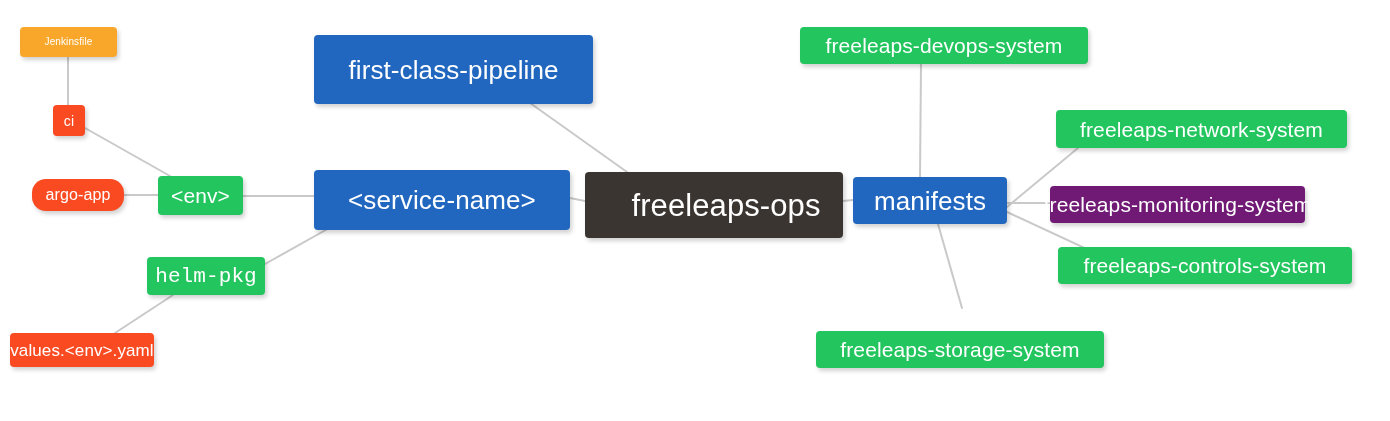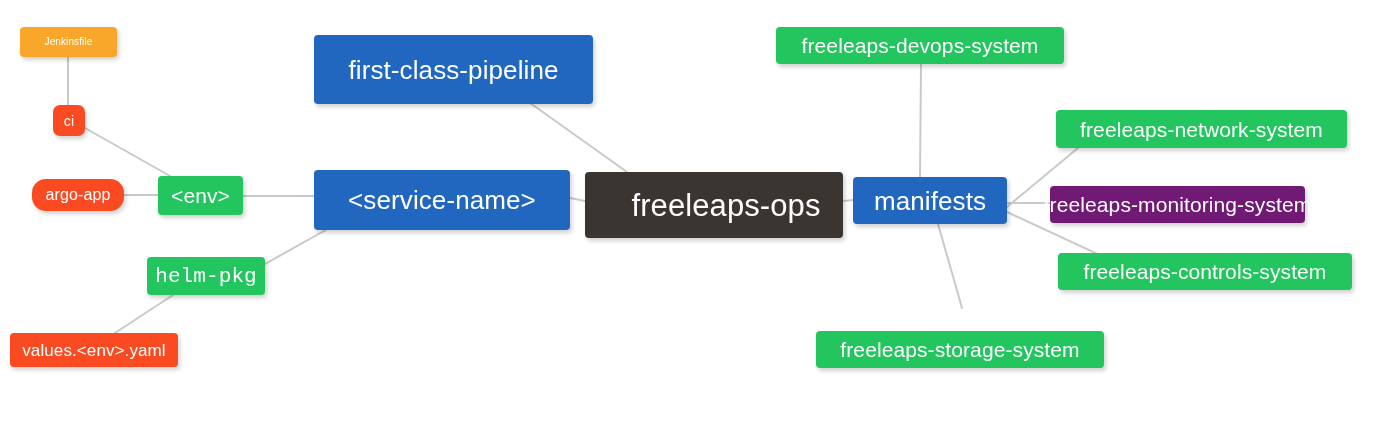--- a/index.html
+++ b/index.html
@@ -67,23 +67,23 @@
       <line x1="1007" y1="212" x2="1104" y2="257" stroke="#c9c9c9" stroke-width="2" stroke-linecap="round"></line>
       <line x1="938" y1="224" x2="962" y2="308" stroke="#c9c9c9" stroke-width="2" stroke-linecap="round"></line>
     </svg>
   <div id="node-layer">
       <div class="node node-root" style="left: 585px; top: 172px; width: 258px; height: 66px; font-size: 31px; background: rgb(59, 53, 49); padding-left: 24px;">freeleaps-ops</div>
       <div class="node" style="left: 314px; top: 35px; width: 279px; height: 69px; font-size: 26px; background: rgb(34, 103, 191);">first-class-pipeline</div>
       <div class="node" style="left: 314px; top: 170px; width: 256px; height: 60px; font-size: 26px; background: rgb(34, 103, 191);">&lt;service-name&gt;</div>
       <div class="node" style="left: 853px; top: 177px; width: 154px; height: 47px; font-size: 26px; background: rgb(34, 103, 191);">manifests</div>
       <div class="node" style="left: 158px; top: 176px; width: 85px; height: 39px; font-size: 21px; background: rgb(34, 197, 94);">&lt;env&gt;</div>
       <div class="node" style="left: 147px; top: 257px; width: 118px; height: 38px; font-size: 21px; background: rgb(34, 197, 94); font-family: Liberation Mono, monospace;">helm-pkg</div>
-      <div class="node" style="left: 53px; top: 105px; width: 32px; height: 31px; font-size: 14px; background: rgb(250, 74, 33); border-radius: 7px;">ci</div>
+      <div class="node" style="left: 53px; top: 105px; width: 32px; height: 31px; font-size: 14px; background: rgb(250, 74, 33);">ci</div>
       <div class="node" style="left: 20px; top: 27px; width: 97px; height: 30px; font-size: 10px; background: rgb(249, 167, 43);">Jenkinsfile</div>
       <div class="node" style="left: 32px; top: 179px; width: 92px; height: 32px; font-size: 16px; background: rgb(250, 74, 33); border-radius: 14px;">argo-app</div>
-      <div class="node" style="left: 10px; top: 333px; width: 168px; height: 34px; font-size: 17px; background: rgb(250, 74, 33);">values.&lt;env&gt;.yaml</div>
-      <div class="node" style="left: 776px; top: 27px; width: 288px; height: 37px; font-size: 21px; background: rgb(34, 197, 94);">freeleaps-devops-system</div>
+      <div class="node" style="left: 10px; top: 333px; width: 144px; height: 34px; font-size: 17px; background: rgb(250, 74, 33);">values.&lt;env&gt;.yaml</div>
+      <div class="node" style="left: 800px; top: 27px; width: 288px; height: 37px; font-size: 21px; background: rgb(34, 197, 94);">freeleaps-devops-system</div>
       <div class="node" style="left: 1056px; top: 110px; width: 291px; height: 38px; font-size: 21px; background: rgb(34, 197, 94);">freeleaps-network-system</div>
       <div class="node" style="left: 1050px; top: 186px; width: 255px; height: 37px; font-size: 21px; background: #701a75;">freeleaps-monitoring-system</div>
-      <div class="node" style="left: 1058px; top: 253px; width: 294px; height: 37px; font-size: 21px; background: rgb(34, 197, 94);">freeleaps-controls-system</div>
+      <div class="node" style="left: 1058px; top: 247px; width: 294px; height: 37px; font-size: 21px; background: rgb(34, 197, 94);">freeleaps-controls-system</div>
       <div class="node" style="left: 816px; top: 308px; width: 288px; height: 37px; font-size: 21px; background: rgb(34, 197, 94); margin-top: 23px;">freeleaps-storage-system</div>
     </div>
 </div>
 
 </body></html>

